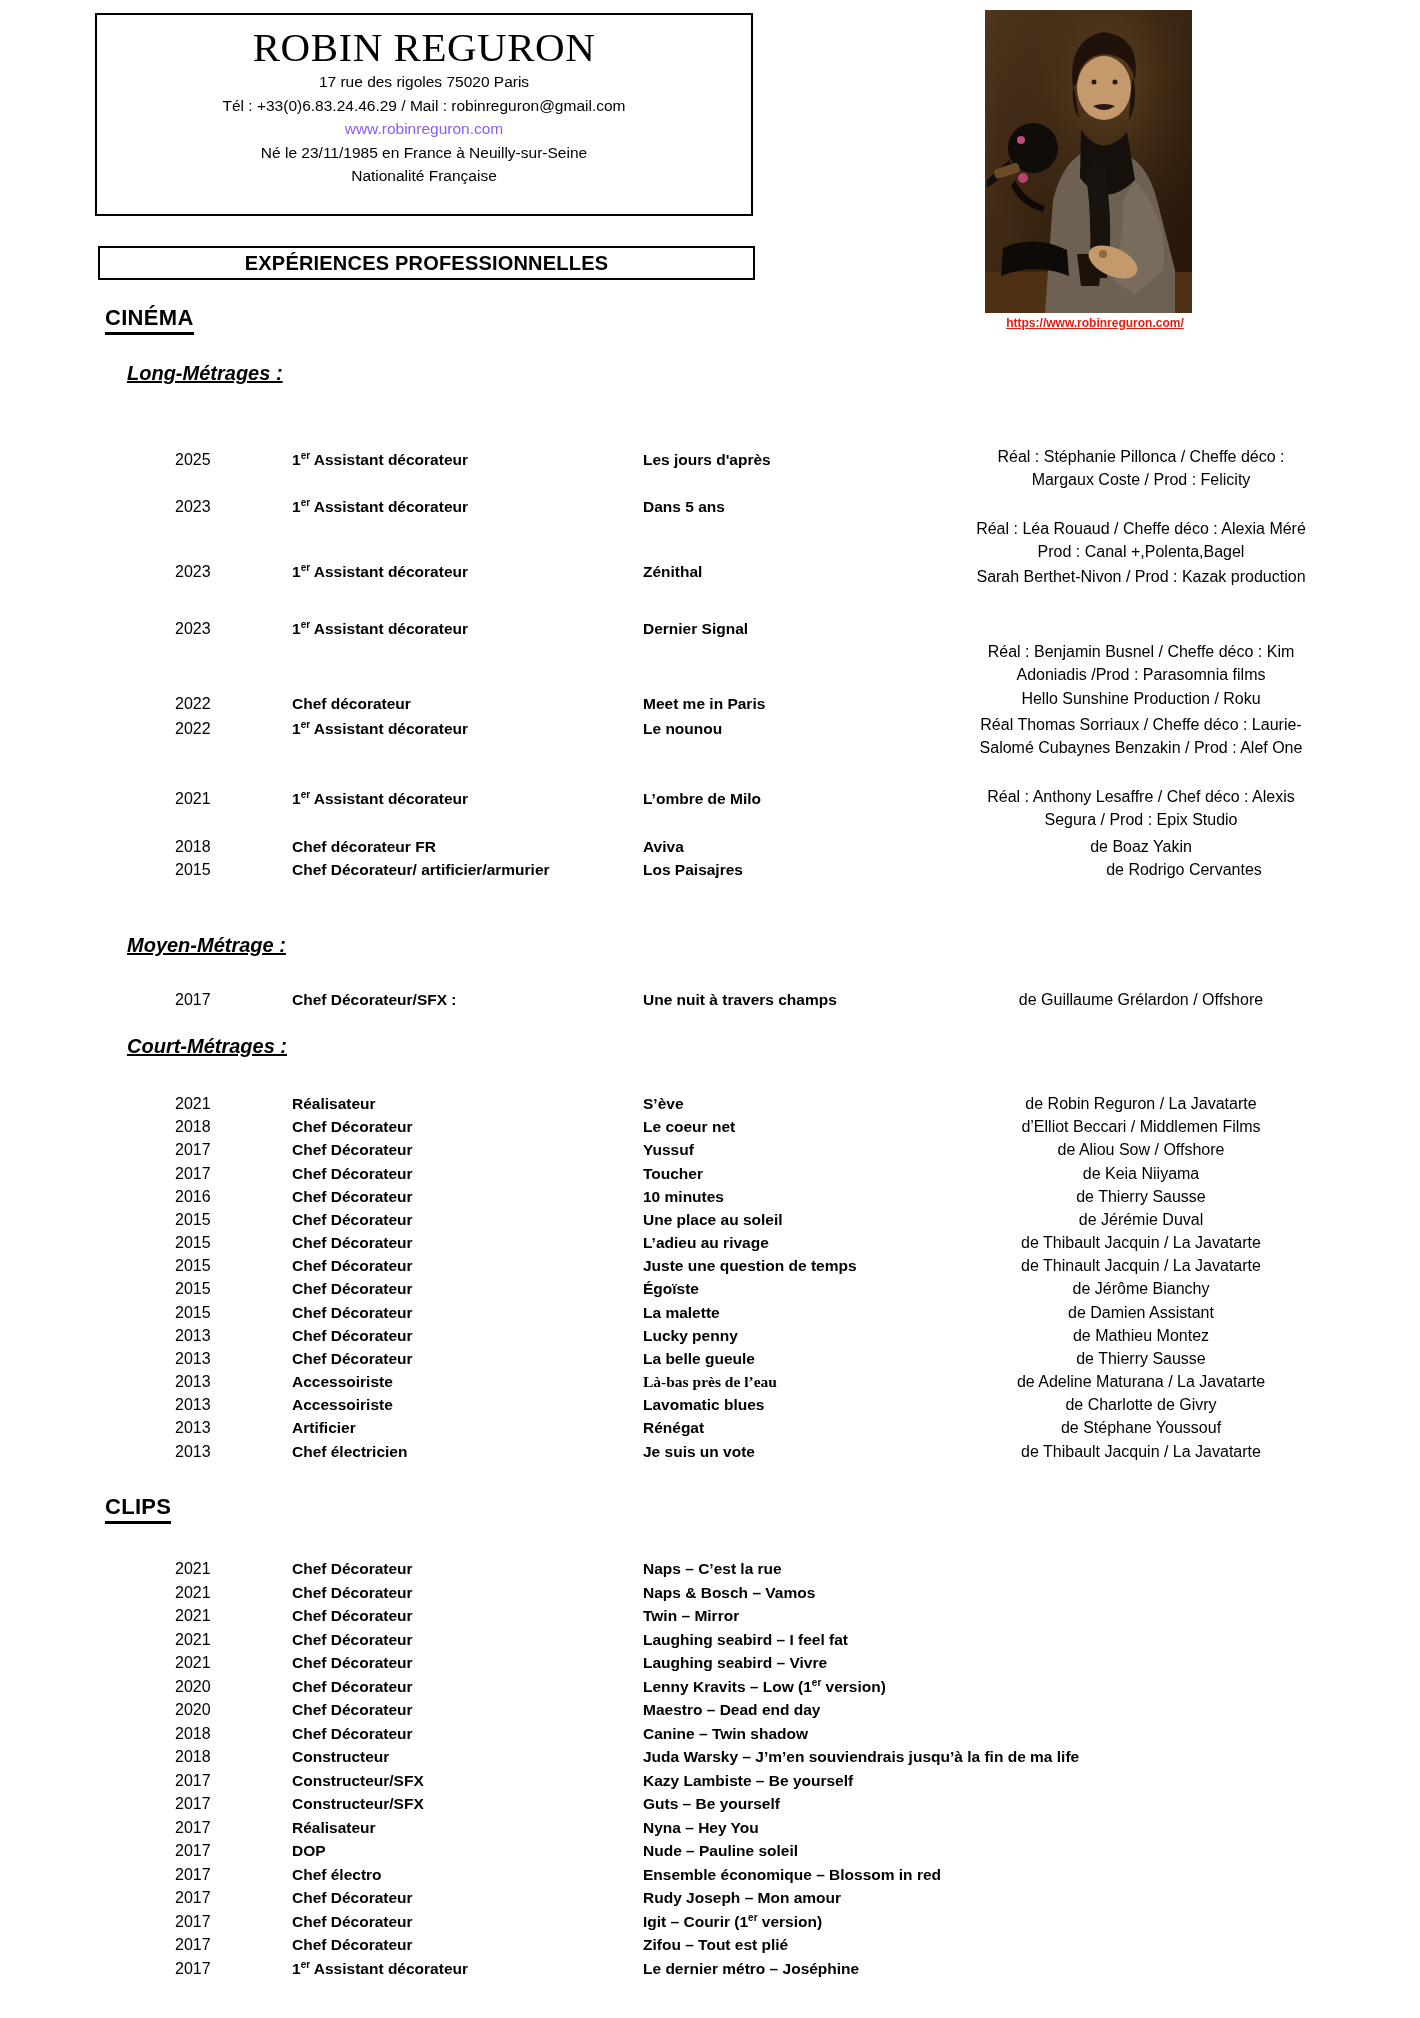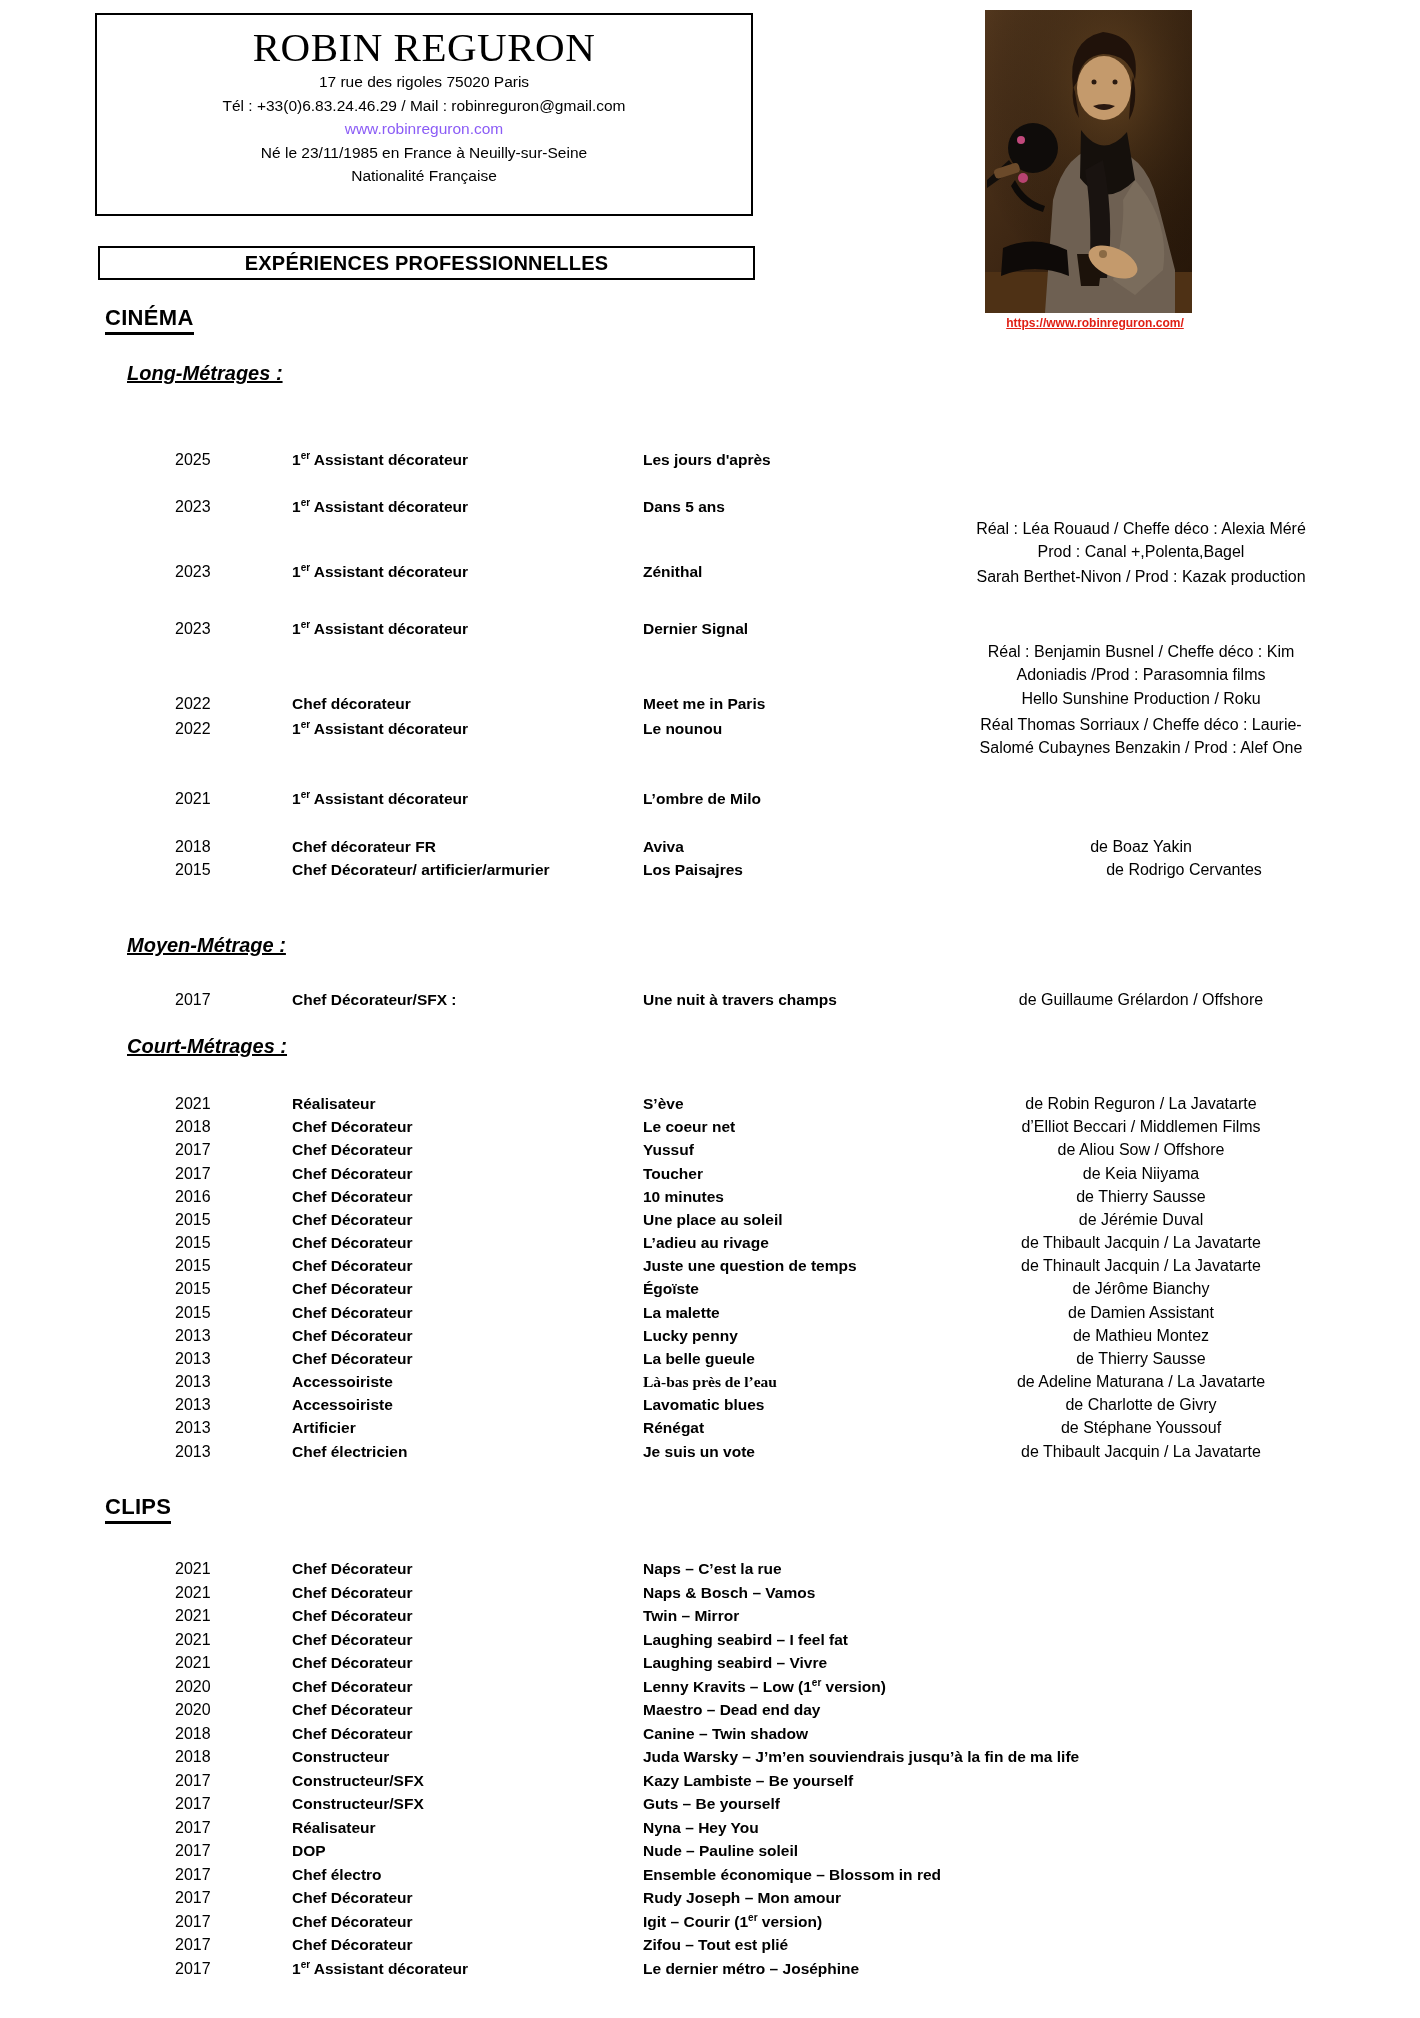--- a/index.html
+++ b/index.html
@@ -124,20 +124,21 @@
   <div class="h-main h-cinema">CINÉMA</div>
   <div class="h-sub h-long">Long-Métrages :</div>
   <div class="h-sub h-moyen">Moyen-Métrage :</div>
   <div class="h-sub h-court">Court-Métrages :</div>
   <div class="h-main h-clips">CLIPS</div>
 
   <div class="rows-layer">
       <div class="cell year" style="left: 175px; top: 448px;">2025</div>
       <div class="cell role" style="left: 292px; top: 448px;">1<sup>er</sup> Assistant décorateur</div>
       <div class="cell title" style="left: 643px; top: 448px;">Les jours d'après</div>
+      <div class="cell detail" style="left: 975px; top: 445px;">Réal : Stéphanie Pillonca / Cheffe déco : Margaux Coste / Prod : Felicity</div>
       <div class="cell year" style="left: 175px; top: 495px;">2023</div>
       <div class="cell role" style="left: 292px; top: 495px;">1<sup>er</sup> Assistant décorateur</div>
       <div class="cell title" style="left: 643px; top: 495px;">Dans 5 ans</div>
       <div class="cell detail" style="left: 975px; top: 517px;">Réal : Léa Rouaud / Cheffe déco : Alexia Méré Prod : Canal +,Polenta,Bagel</div>
       <div class="cell year" style="left: 175px; top: 560px;">2023</div>
       <div class="cell role" style="left: 292px; top: 560px;">1<sup>er</sup> Assistant décorateur</div>
       <div class="cell title" style="left: 643px; top: 560px;">Zénithal</div>
       <div class="cell detail" style="left: 975px; top: 565px;">Sarah Berthet-Nivon  / Prod : Kazak production</div>
       <div class="cell year" style="left: 175px; top: 617px;">2023</div>
       <div class="cell role" style="left: 292px; top: 617px;">1<sup>er</sup> Assistant décorateur</div>
@@ -147,20 +148,21 @@
       <div class="cell role" style="left: 292px; top: 692px;">Chef décorateur</div>
       <div class="cell title" style="left: 643px; top: 692px;">Meet me in Paris</div>
       <div class="cell detail" style="left: 975px; top: 687px;">Hello Sunshine Production / Roku</div>
       <div class="cell year" style="left: 175px; top: 717px;">2022</div>
       <div class="cell role" style="left: 292px; top: 717px;">1<sup>er</sup> Assistant décorateur</div>
       <div class="cell title" style="left: 643px; top: 717px;">Le nounou</div>
       <div class="cell detail" style="left: 975px; top: 713px;">Réal Thomas Sorriaux / Cheffe déco : Laurie-Salomé Cubaynes Benzakin / Prod : Alef One</div>
       <div class="cell year" style="left: 175px; top: 787px;">2021</div>
       <div class="cell role" style="left: 292px; top: 787px;">1<sup>er</sup> Assistant décorateur</div>
       <div class="cell title" style="left: 643px; top: 787px;">L’ombre de Milo</div>
+      <div class="cell detail" style="left: 975px; top: 785px;">Réal : Anthony Lesaffre / Chef déco : Alexis Segura / Prod : Epix Studio</div>
       <div class="cell year" style="left: 175px; top: 835px;">2018</div>
       <div class="cell role" style="left: 292px; top: 835px;">Chef décorateur FR</div>
       <div class="cell title" style="left: 643px; top: 835px;">Aviva</div>
       <div class="cell detail" style="left: 975px; top: 835px;">de Boaz Yakin</div>
       <div class="cell year" style="left: 175px; top: 858px;">2015</div>
       <div class="cell role" style="left: 292px; top: 858px;">Chef Décorateur/ artificier/armurier</div>
       <div class="cell title" style="left: 643px; top: 858px;">Los Paisajres</div>
       <div class="cell detail" style="left: 975px; top: 858px; margin-left: 43px;">de Rodrigo Cervantes</div>
     </div>
   <div class="rows-layer">

